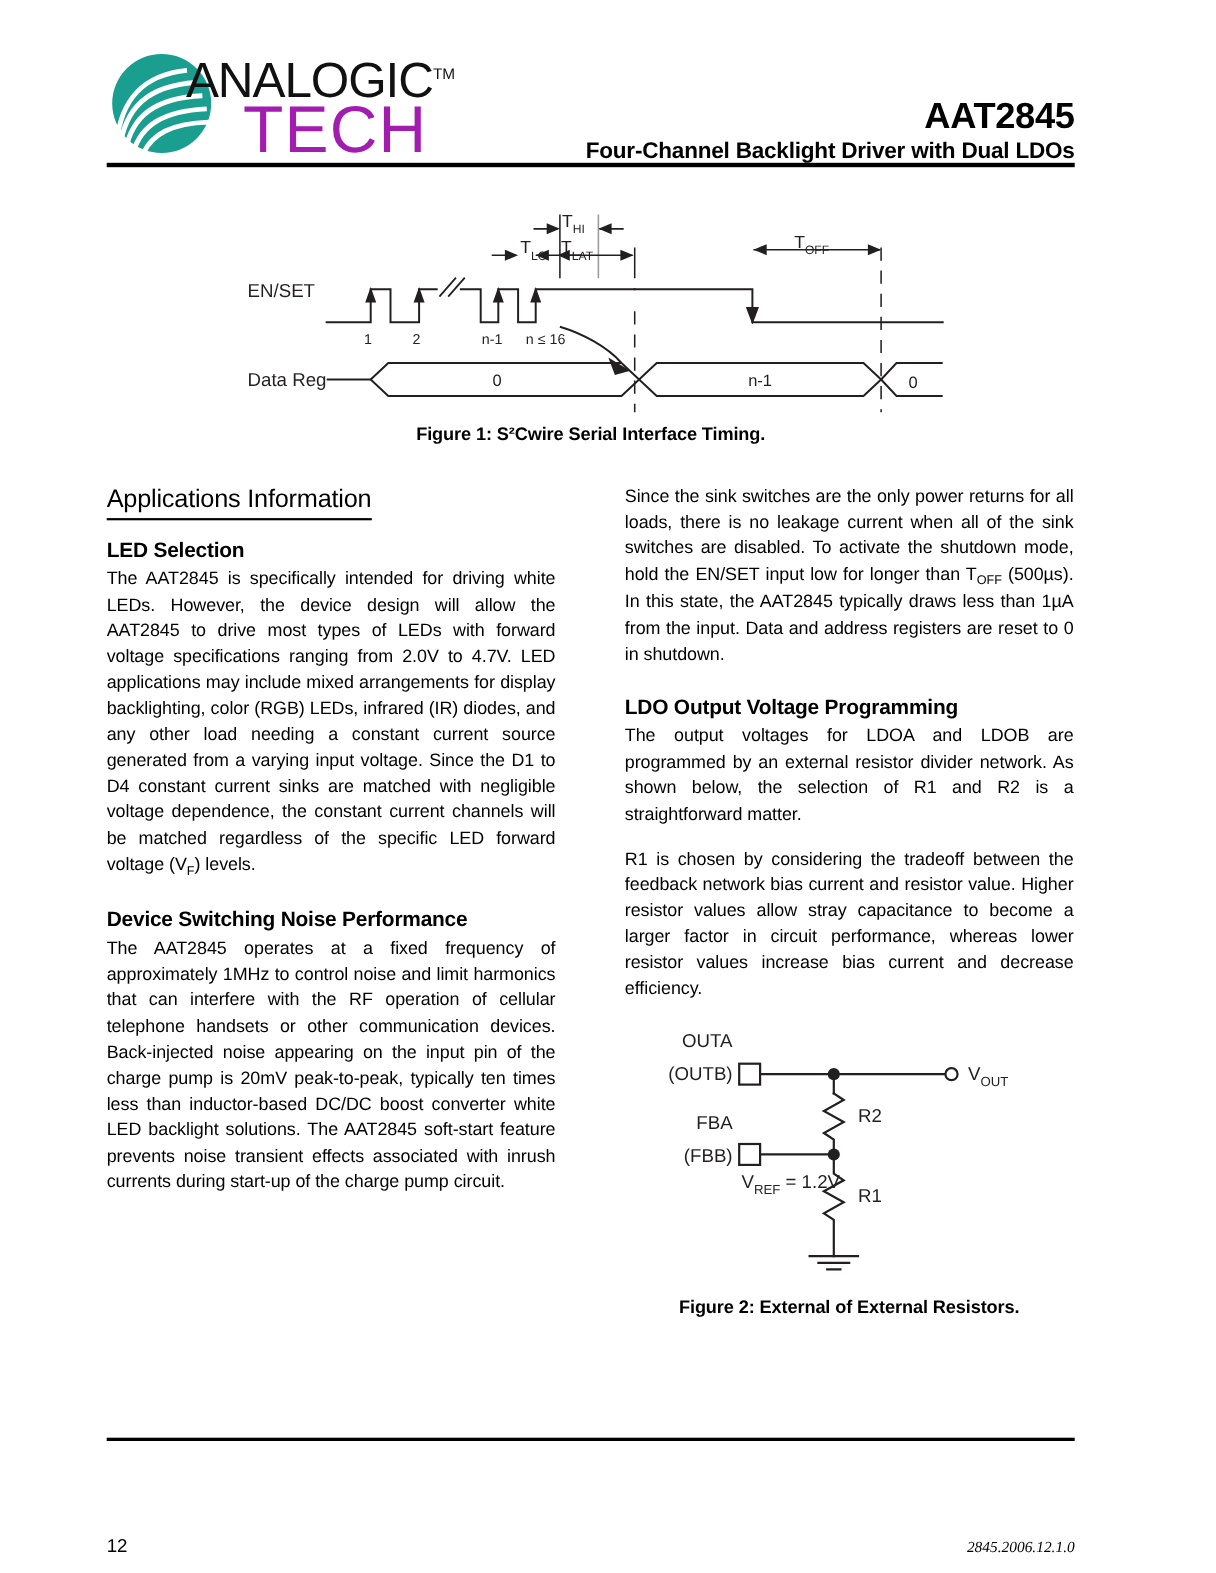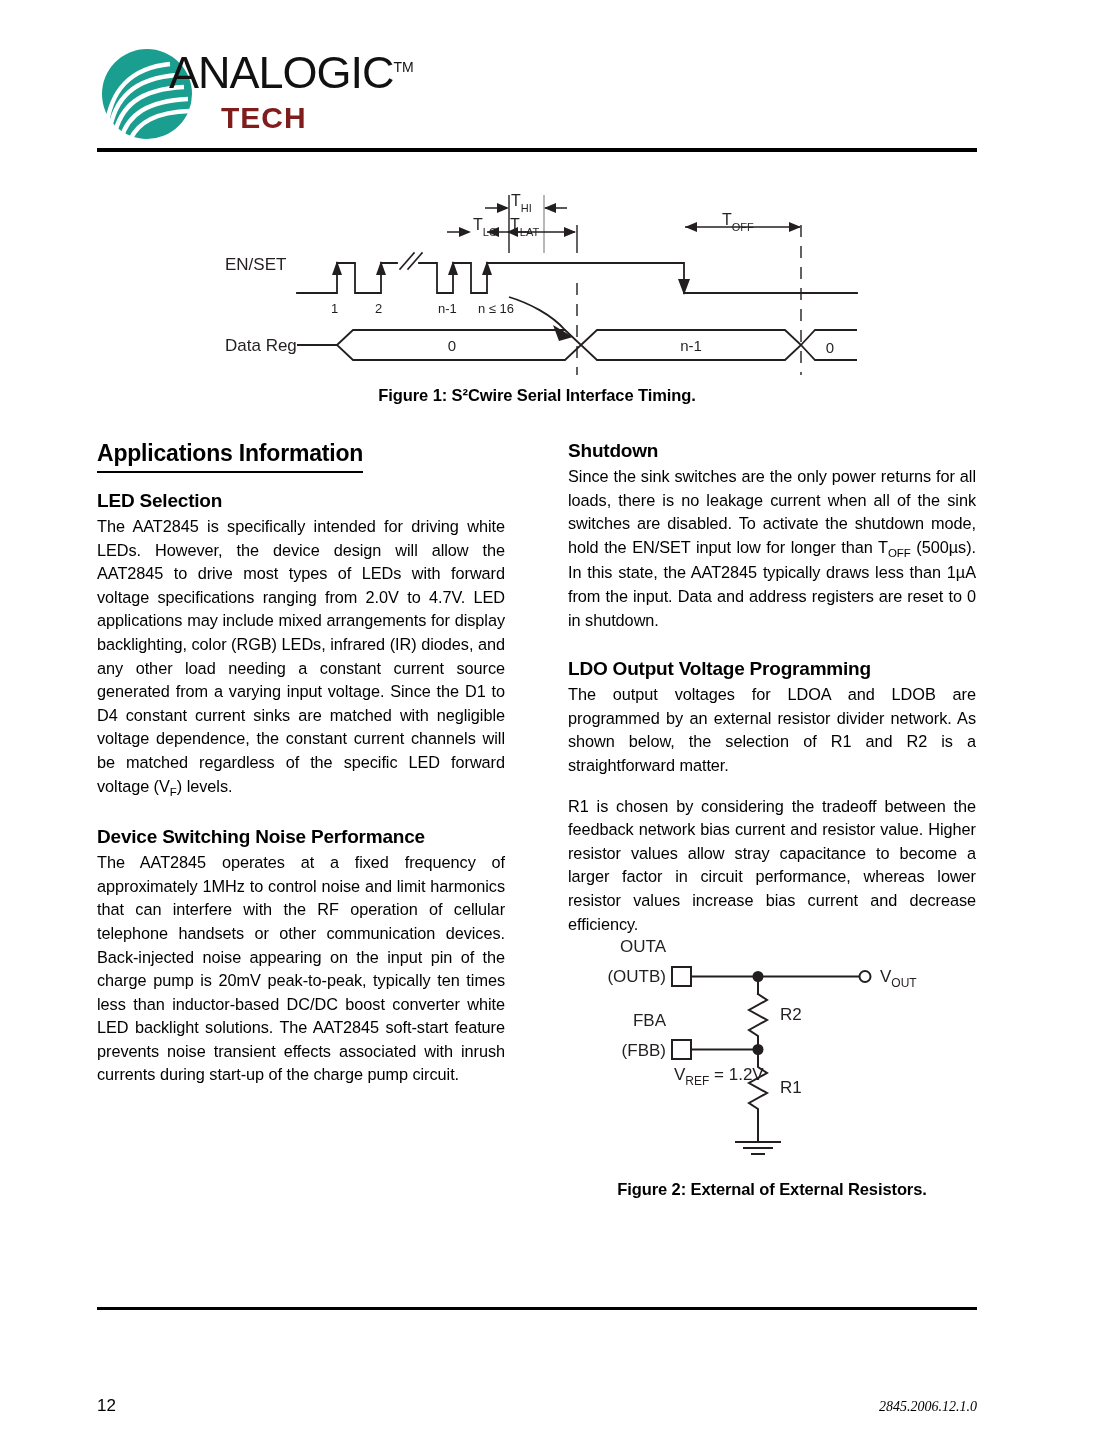--- a/index.html
+++ b/index.html
@@ -41,25 +41,25 @@
     line-height: 46px;
     color: #111;
   }
   .logo-tm {
     font-size: 14px;
     vertical-align: super;
     letter-spacing: 0;
   }
   .logo-tech {
     font-family: "Liberation Sans", sans-serif;
-    font-size: 30px;
-    font-weight: 700;
+    font-size: 60px;
+    font-weight: 400;
     letter-spacing: 1px;
     line-height: 44px;
-    color: #7f1d1d;
+    color: #a21caf;
     padding-left: 52px;
   }
   .header-right {
     position: absolute;
     right: 0; top: 45px;
     text-align: right;
     width: 620px;
   }
   .part-number {
     font-size: 33px;
@@ -101,21 +101,21 @@
   .col {
     position: absolute;
     width: 408px;
     top: 440px;
   }
   .col-left  { left: 97px; }
   .col-right { left: 568px; }
 
   h1.section-title {
     font-size: 23px;
-    font-weight: bold;
+    font-weight: normal;
     margin: 0 0 4px 0;
     padding-bottom: 4px;
     border-bottom: 2.5px solid #000;
     display: inline-block;
     letter-spacing: -0.2px;
   }
   h2.sub-title {
     font-size: 19px;
     font-weight: bold;
     margin: 18px 0 3px 0;
@@ -175,20 +175,24 @@
       <path d="M9 86 C14 50, 34 30, 78 27" stroke="#ffffff" stroke-width="4.5" fill="none"></path>
       <path d="M14 89 C20 58, 40 41, 84 39" stroke="#ffffff" stroke-width="4.5" fill="none"></path>
       <path d="M21 91 C28 66, 48 53, 88 51" stroke="#ffffff" stroke-width="4.5" fill="none"></path>
       <path d="M30 92 C38 74, 56 64, 90 63" stroke="#ffffff" stroke-width="4.5" fill="none"></path>
     </svg>
     <div class="logo-text">
       <div class="logo-analogic"><span>ANALOGIC</span><span class="logo-tm">TM</span></div>
       <div class="logo-tech">TECH</div>
     </div>
   </div>
+  <div class="header-right">
+    <div class="part-number">AAT2845</div>
+    <div class="part-subtitle">Four-Channel Backlight Driver with Dual LDOs</div>
+  </div>
 </div>
 <div class="header-rule"></div>
 
 <div class="fig1-wrap">
   <svg width="880" height="200" viewBox="0 0 880 200">
     <g stroke="#231f20" stroke-width="1.8" fill="none" stroke-linecap="square">
 
       <path d="M200 118 L240 118 L240 88 L258 88 L258 118 L284 118 L284 88 L300 88"></path>
 
       <path d="M303 94 L317 78" stroke-width="1.6"></path>
@@ -276,21 +280,20 @@
   <h1 class="section-title">Applications Information</h1>
 
   <h2 class="sub-title first">LED Selection</h2>
   <p class="body"><span>The AAT2845 is specifically intended for driving white LEDs. However, the device design will allow the AAT2845 to drive most types of LEDs with forward voltage specifications ranging from 2.0V to 4.7V. LED applications may include mixed arrangements for display backlighting, color (RGB) LEDs, infrared (IR) diodes, and any other load needing a constant current source generated from a varying input voltage. Since the D1 to D4 constant current sinks are matched with negligible voltage dependence, the constant current channels will be matched regardless of the specific LED forward voltage (V</span><sub>F</sub><span>) levels.</span></p>
 
   <h2 class="sub-title" style="margin-top:26px">Device Switching Noise Performance</h2>
   <p class="body tight">The AAT2845 operates at a fixed frequency of approximately 1MHz to control noise and limit harmonics that can interfere with the RF operation of cellular telephone handsets or other communication devices. Back-injected noise appearing on the input pin of the charge pump is 20mV peak-to-peak, typically ten times less than inductor-based DC/DC boost converter white LED backlight solutions. The AAT2845 soft-start feature prevents noise transient effects associated with inrush currents during start-up of the charge pump circuit.</p>
 </div>
 
 <div class="col col-right">
-  <h2 class="sub-title" style="margin-top:0">Shutdown</h2>
   <p class="body"><span>Since the sink switches are the only power returns for all loads, there is no leakage current when all of the sink switches are disabled.  To activate the shutdown mode, hold the EN/SET input low for longer than T</span><sub>OFF</sub><span> (500µs).  In this state, the AAT2845 typically draws less than 1µA from the input. Data and address registers are reset to 0 in shutdown.</span></p>
 
   <h2 class="sub-title" style="margin-top:26px">LDO Output Voltage Programming</h2>
   <p class="body">The output voltages for LDOA and LDOB are programmed by an external resistor divider network. As shown below, the selection of R1 and R2 is a straightforward matter.</p>
   <p class="body">R1 is chosen by considering the tradeoff between the feedback network bias current and resistor value. Higher resistor values allow stray capacitance to become a larger factor in circuit performance, whereas lower resistor values increase bias current and decrease efficiency.</p>
 </div>
 
 <div class="fig2-wrap">
   <svg width="408" height="235" viewBox="0 0 408 235">
     <g stroke="#231f20" stroke-width="2" fill="none" stroke-linecap="square">

